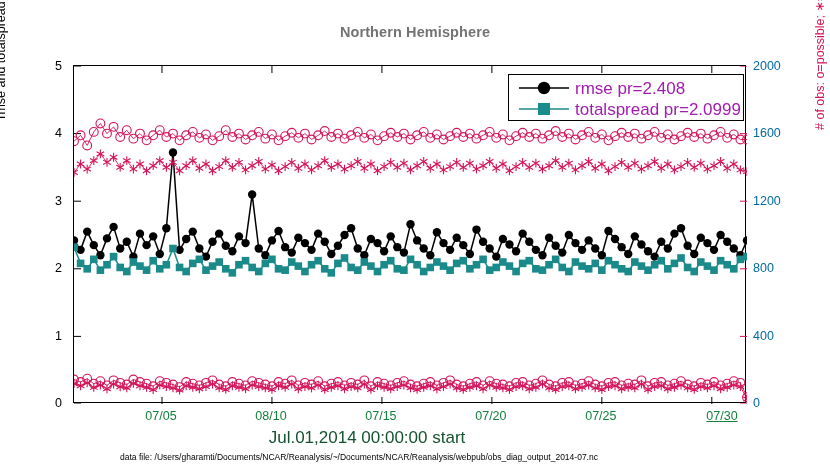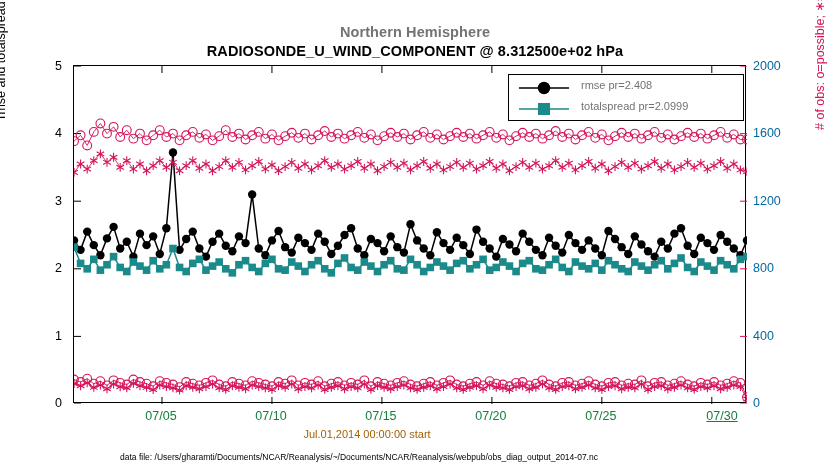--- a/index.html
+++ b/index.html
@@ -45,21 +45,21 @@
     position:absolute;
     left:812px;top:130px;
     width:280px;
     transform:rotate(-90deg);
     transform-origin:0 0;
     font-size:12.5px;color:#d4145a;text-align:left;
     white-space:nowrap;
   }
   .xlabel{
     position:absolute;left:0;top:428px;width:734px;text-align:center;
-    font-size:11px;color:#a16207;
+    font-size:17px;color:#14532d;
   }
   .footer{
     position:absolute;left:0;top:452px;width:718px;text-align:center;
     font-size:8.5px;color:#000;
   }
 
   .tick-left{
     position:absolute;
     font-size:12.5px;color:#000;
     text-align:right;width:36px;
@@ -81,32 +81,31 @@
     left:508px;top:74px;
     width:236px;height:47px;
     background:#fff;
     border:1px solid #000;
     box-sizing:border-box;
   }
   .legend-row{
     position:absolute;left:0;height:22px;width:100%;
   }
   .legend-label{
-    position:absolute;left:72px;top:2px;
-    font-size:11px;color:#737373;white-space:nowrap;
+    position:absolute;left:66px;top:2px;
+    font-size:17px;color:#a21caf;white-space:nowrap;
   }
   .legend-mark{position:absolute;left:8px;top:0;width:54px;height:22px;}
 </style>
 </head>
 <body>
 
 <div id="root">
 
   <div class="title">Northern Hemisphere</div>
-  <div class="subtitle">RADIOSONDE_U_WIND_COMPONENT @ 8.312500e+02 hPa</div>
 
   <div class="ylabel-left">rmse and totalspread</div>
   <div class="ylabel-right"># of obs: o=possible; ∗=assimilated</div>
   <div class="xlabel">Jul.01,2014 00:00:00 start</div>
   <div class="footer">data file: /Users/gharamti/Documents/NCAR/Reanalysis/~/Documents/NCAR/Reanalysis/webpub/obs_diag_output_2014-07.nc</div>
 
   <div class="tick-left" style="left:26px;top:396px;">0</div>
   <div class="tick-left" style="left:26px;top:329px;">1</div>
   <div class="tick-left" style="left:26px;top:261px;">2</div>
   <div class="tick-left" style="left:26px;top:194px;">3</div>
@@ -114,21 +113,21 @@
   <div class="tick-left" style="left:26px;top:59px;">5</div>
 
   <div class="tick-right" style="left:753px;top:396px;">0</div>
   <div class="tick-right" style="left:753px;top:329px;">400</div>
   <div class="tick-right" style="left:753px;top:261px;">800</div>
   <div class="tick-right" style="left:753px;top:194px;">1200</div>
   <div class="tick-right" style="left:753px;top:126px;">1600</div>
   <div class="tick-right" style="left:753px;top:59px;">2000</div>
 
   <div class="tick-bottom" id="xt0" style="left: 130.974px; top: 409px;">07/05</div>
-  <div class="tick-bottom" id="xt1" style="left: 240.941px; top: 409px;">07/10</div>
+  <div class="tick-bottom" id="xt1" style="left: 240.941px; top: 409px;">08/10</div>
   <div class="tick-bottom" id="xt2" style="left: 350.908px; top: 409px;">07/15</div>
   <div class="tick-bottom" id="xt3" style="left: 460.876px; top: 409px; text-align: center;">07/20</div>
   <div class="tick-bottom" id="xt4" style="left: 570.843px; top: 409px;">07/25</div>
   <div class="tick-bottom" id="xt5" style="left: 692px; top: 409px; text-decoration: underline;">07/30</div>
 
   <div id="plot">
     <div id="svgwrap"><svg width="673" height="338" viewBox="0 0 673 338">
           <line x1="0" y1="338" x2="7" y2="338" stroke="#000" stroke-width="1"></line>
           <line x1="673" y1="338" x2="666" y2="338" stroke="#d4145a" stroke-width="1"></line>
           <line x1="0" y1="270.4" x2="7" y2="270.4" stroke="#000" stroke-width="1"></line>

